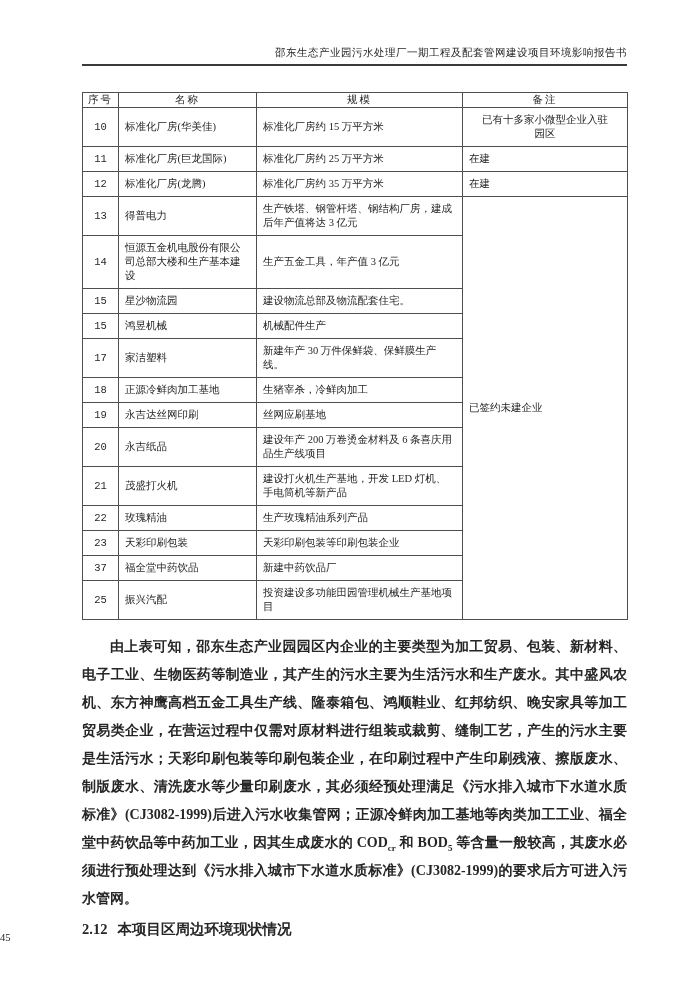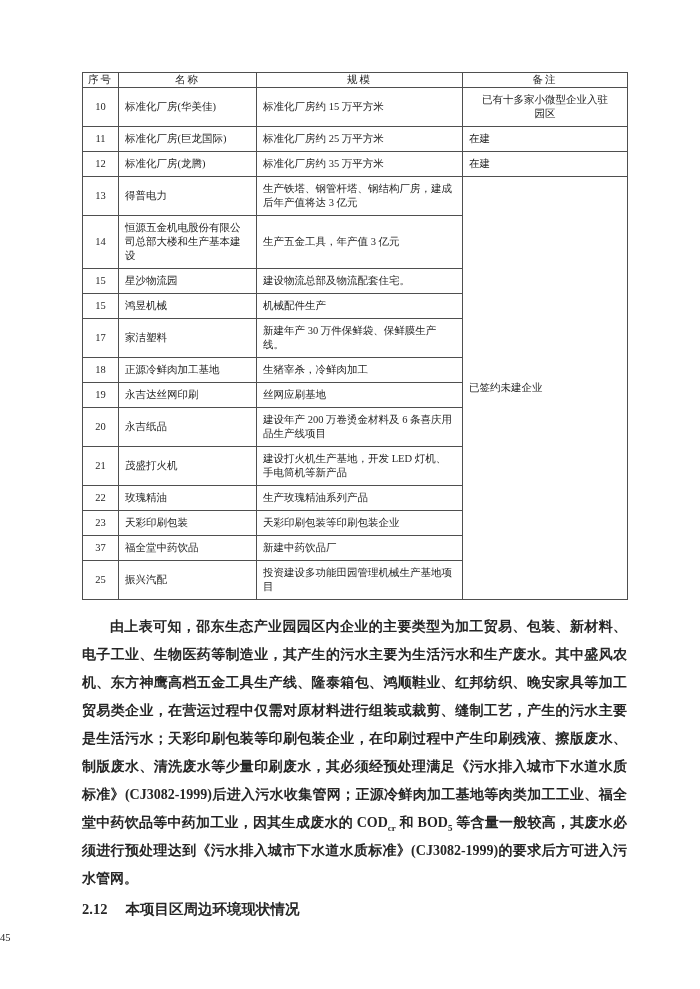--- a/index.html
+++ b/index.html
@@ -28,51 +28,54 @@
   }
   table.enterprises col.c-no{width:36px;}
   table.enterprises col.c-name{width:138px;}
   table.enterprises col.c-scale{width:206px;}
   table.enterprises col.c-note{width:165px;}
   table.enterprises th, table.enterprises td{
     border:1px solid var(--border); vertical-align:middle;
     padding:5px 6px; font-weight:normal;
   }
   table.enterprises th{ text-align:center; padding:0 4px; letter-spacing:2px;}
-  td.no{ text-align:center; padding:5px 2px;}
+  td.no{ text-align:center; padding:5px 2px;font-family:Liberation Mono, monospace;}
   td.name{ text-align:left; padding:5px 4px;}
   td.scale{ text-align:left; }
   td.note{ text-align:left; }
   td.note-center{ text-align:center; white-space:pre-line; padding:4px 4px;}
   td.note-merged{ vertical-align:middle; }
 
   
   .body-text{ margin-top:13px; }
   .body-text p{
     margin:0; font-size:14px; line-height:28px;
     text-align:justify; text-indent:2em;font-weight:bold;
   }
   sub{ font-size:9px; line-height:0; }
   h2.section{
     margin:2px 0 0 0; font-size:14.5px; line-height:28px; font-weight:bold;
   }
-  h2.section .sec-title{ margin-left:18px; }
+  h2.section .sec-title{ margin-left:10px; }
 
   
   .footer{
     position:absolute; left:0; right:0; bottom:46px;
     text-align:left; font-size:10.5px;
   }
 </style>
 </head>
 <body>
 
 <div class="page">
   <div class="content">
 
+    <div class="running-header">
+      <span>邵东生态产业园污水处理厂一期工程及配套管网建设项目环境影响报告书</span>
+    </div>
 
     <table class="enterprises">
       <colgroup>
         <col class="c-no">
           <col class="c-name">
           <col class="c-scale">
           <col class="c-note">
       </colgroup>
       <thead>
         <tr>

